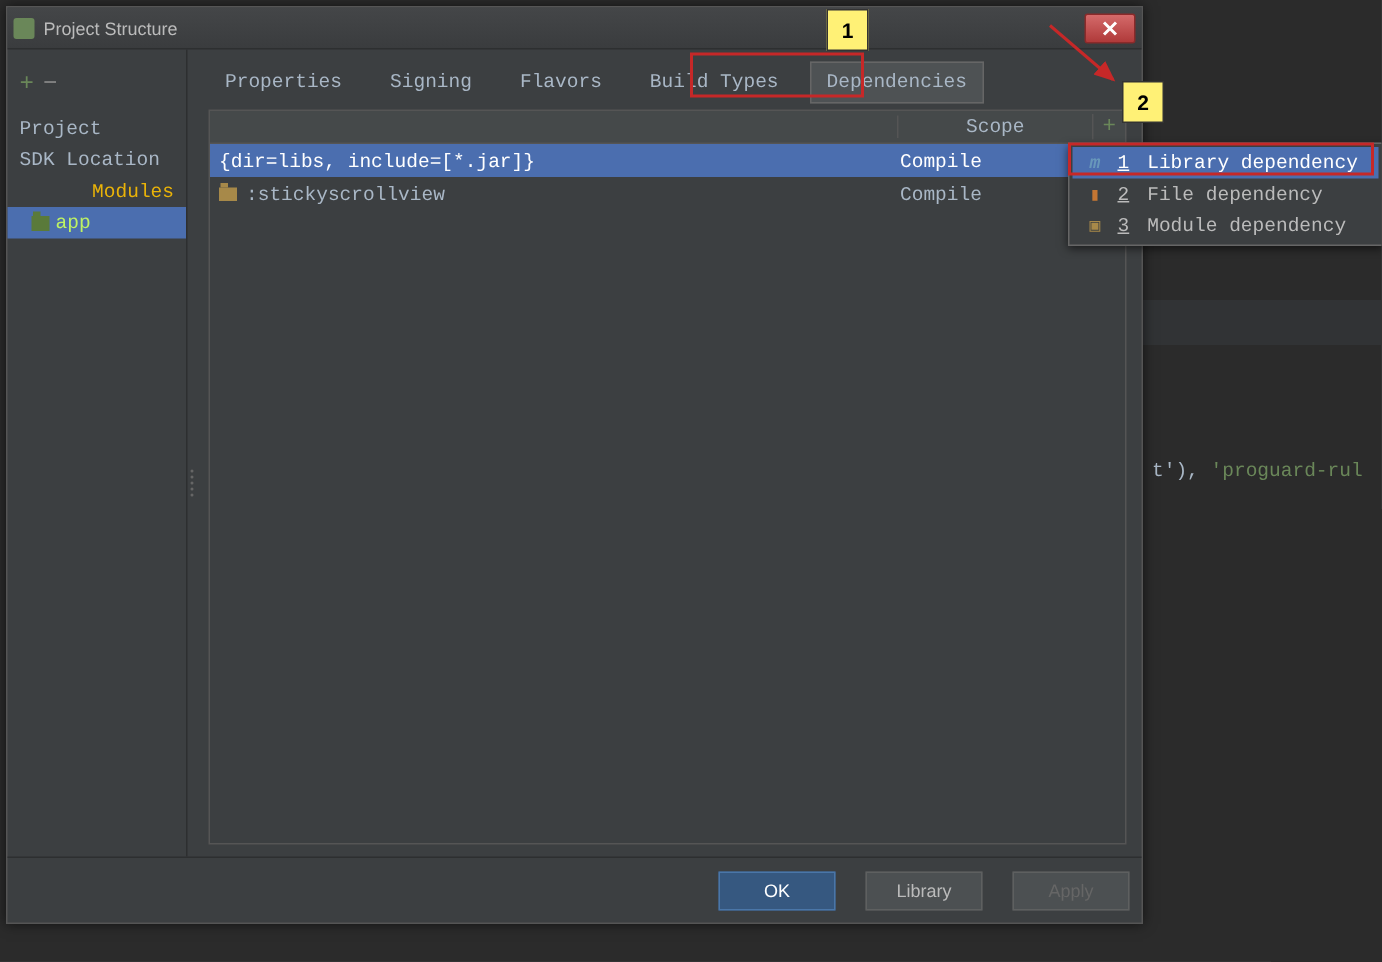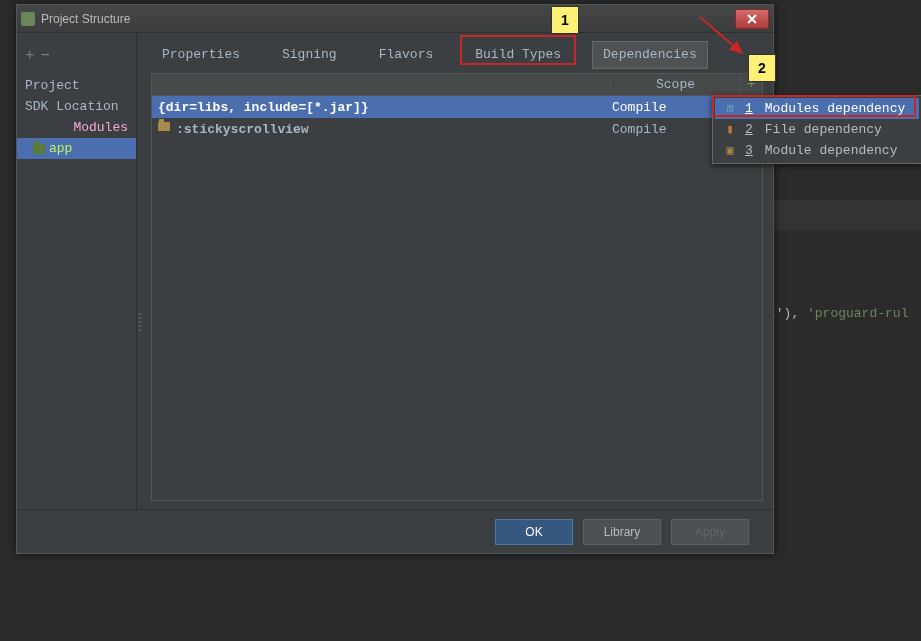--- a/index.html
+++ b/index.html
@@ -7,22 +7,22 @@
     width: 921px; height: 641px;
     background: #2b2b2b;
     font-family: "Consolas", "Courier New", monospace;
     font-size: 13px;
     color: #a9b7c6;
     position: relative;
     overflow: hidden;
   }
   .dialog {
     position: absolute;
-    left: 16px; top: 4px;
-    width: 758px; height: 550px;
+    left: 4px; top: 4px;
+    width: 758px; height: 612px;
     background: #3c3f41;
     border: 1px solid #555;
     box-shadow: 0 0 8px rgba(0,0,0,0.6);
   }
   .titlebar {
     height: 28px;
     background: linear-gradient(#444648, #3a3c3e);
     display: flex; align-items: center;
     padding: 0 4px;
     border-bottom: 1px solid #2d2f30;
@@ -64,21 +64,21 @@
   .plus { color: #6a8759; }
   .minus { color: #888; }
   .sb-item {
     padding: 3px 8px;
     color: #a9b7c6;
     white-space: nowrap;
     overflow: hidden;
   }
   .sb-heading {
     text-align: right;
-    color: #f9a8d4;
+    color: #eab308;
     padding-right: 8px;
   }
   .sb-item.selected {
     background: #4b6eaf;
     color: #bef264;
     padding-left: 16px;
   }
   .mod-icon {
     display: inline-block;
     width: 12px; height: 10px;
@@ -92,21 +92,21 @@
     width:5px;height:3px;background:#5a7a3a;
   }
   .content {
     flex: 1;
     padding: 8px 10px 8px 14px;
     display: flex; flex-direction: column;
     position: relative;
   }
   .tabs {
     display: flex;
-    gap: 20px;
+    gap: 10px;
     margin-bottom: 4px;
     font-family: Liberation Mono, monospace;
   }
   .tab {
     padding: 5px 10px 6px;
     color: #a9b7c6;
     border: 1px solid transparent;
   }
   .tab.active {
     background: #4e5254;
@@ -158,37 +158,37 @@
   .trow {
     display: flex;
     height: 22px;
     align-items: center;
     padding: 0 6px;
   }
   .trow.selected {
     background: #4b6eaf;
     color: #fff;
   }
-  .td-name { flex: 1; display: flex; align-items: flex-start; gap: 6px; white-space: nowrap; font-weight: bold; }
+  .td-name { flex: 1; display: flex; align-items: center; gap: 6px; white-space: nowrap; }
   .td-scope { width: 130px; padding-left: 8px; }
   .td-scope-arrow { width: 22px; color: #888; font-size: 9px; }
   .folder-icon {
     display: inline-block; width: 12px; height: 9px;
     background: #a78949;
     position: relative;
   }
   .folder-icon::before {
     content:""; position:absolute; top:-3px; left:1px;
     width:5px;height:3px;background:#a78949;
   }
   .footer {
     height: 44px;
     border-top: 1px solid #2d2f30;
     display: flex; justify-content: flex-end; align-items: center;
-    gap: 10px; padding-right: 24px;
+    gap: 20px; padding-right: 8px;
   }
   .btn {
     min-width: 78px; height: 26px;
     background: #4c5052;
     border: 1px solid #5e6060;
     color: #bbb;
     font-family: sans-serif; font-size: 12px;
     display: flex; align-items: center; justify-content: center;
   }
   .btn.primary { background: #365880; border-color: #4a76a8; color: #fff; }
@@ -323,21 +323,21 @@
     <div class="btn primary">OK</div>
     <div class="btn">Library</div>
     <div class="btn disabled">Apply</div>
   </div>
 </div>
 
 <div class="popup" style="left: 712px; top: 95px;">
   <div class="popup-item selected">
     <span class="pi-icon pi-m">m</span>
     <span class="hk">1</span>
-    <span>Modules dependency</span>
+    <span>Library dependency</span>
   </div>
   <div class="popup-item">
     <span class="pi-icon pi-bar">▮</span>
     <span class="hk">2</span>
     <span>File dependency</span>
   </div>
   <div class="popup-item">
     <span class="pi-icon pi-fold">▣</span>
     <span class="hk">3</span>
     <span>Module dependency</span>

